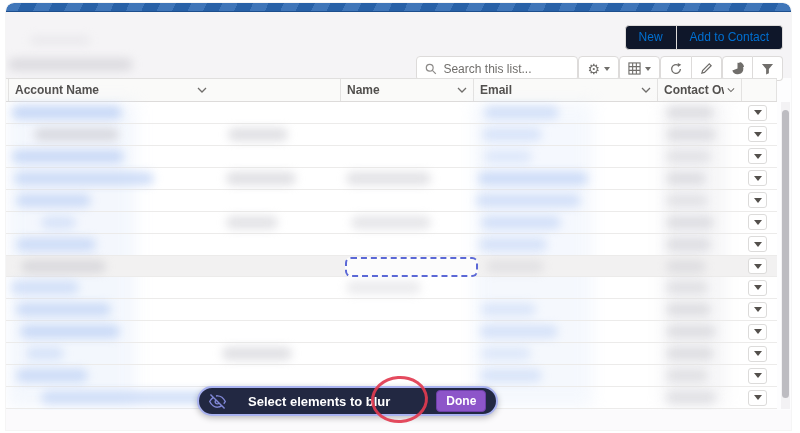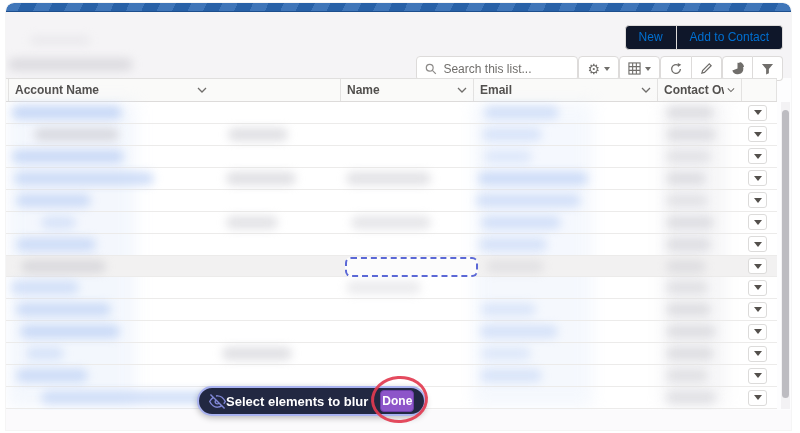--- a/index.html
+++ b/index.html
@@ -56,25 +56,25 @@
   .row-action .tri { width:0; height:0; border:4px solid transparent; border-top:5px solid #54504c; margin-top:4px; }
   .sel-box { position:absolute; border:2px dashed #5b68d6; border-radius:6px;
     background:rgba(255,255,255,0.75); cursor:pointer; }
   .scrollbar { position:absolute; right:1px; top:99px; width:9px; height:307px; background:#f3f2f4; }
   .scroll-thumb { position:absolute; left:1px; top:8px; width:7px; height:288px;
     background:#bdbcc1; border-radius:4px; cursor:grab; }
   .below-table { position:absolute; left:0; top:407px; width:100%; height:20px; background:#fbfafc; }
 
   .blur-toolbar { position:absolute; left:197px; top:386px; height:30px;
     background:#222842; border:2px solid #a9b2f0; border-radius:15px;
-    display:flex; align-items:center; padding:0 10px 0 10px; gap:0; z-index:20;
+    display:flex; align-items:center; padding:0 10px 0 10px; gap:22px; z-index:20;
     box-shadow:0 2px 6px rgba(0,0,0,0.25); }
   .blur-toolbar .msg { color:#ffffff; font-size:13px; font-weight:bold; white-space:nowrap; }
-  .done-btn { margin-left:12px; background:#8d55c9; border:1px solid #6d3fa8; color:#fff;
-    font-size:12px; font-weight:bold; padding:3px 1px; border-radius:4px; cursor:pointer;
+  .done-btn { margin-left:24px; background:#8d55c9; border:1px solid #6d3fa8; color:#fff;
+    font-size:12px; font-weight:bold; padding:3px 9px; border-radius:4px; cursor:pointer;
     font-family:inherit; }
   .red-circle { position:absolute; left:371px; top:376px; width:57px; height:47px;
     border:3px solid #e23b50; border-radius:50%; transform:rotate(-4deg); z-index:30;
     pointer-events:none; opacity:.92; }
 </style>
 </head>
 <body>
 
 <div class="window">
   <div class="topbar"></div>

